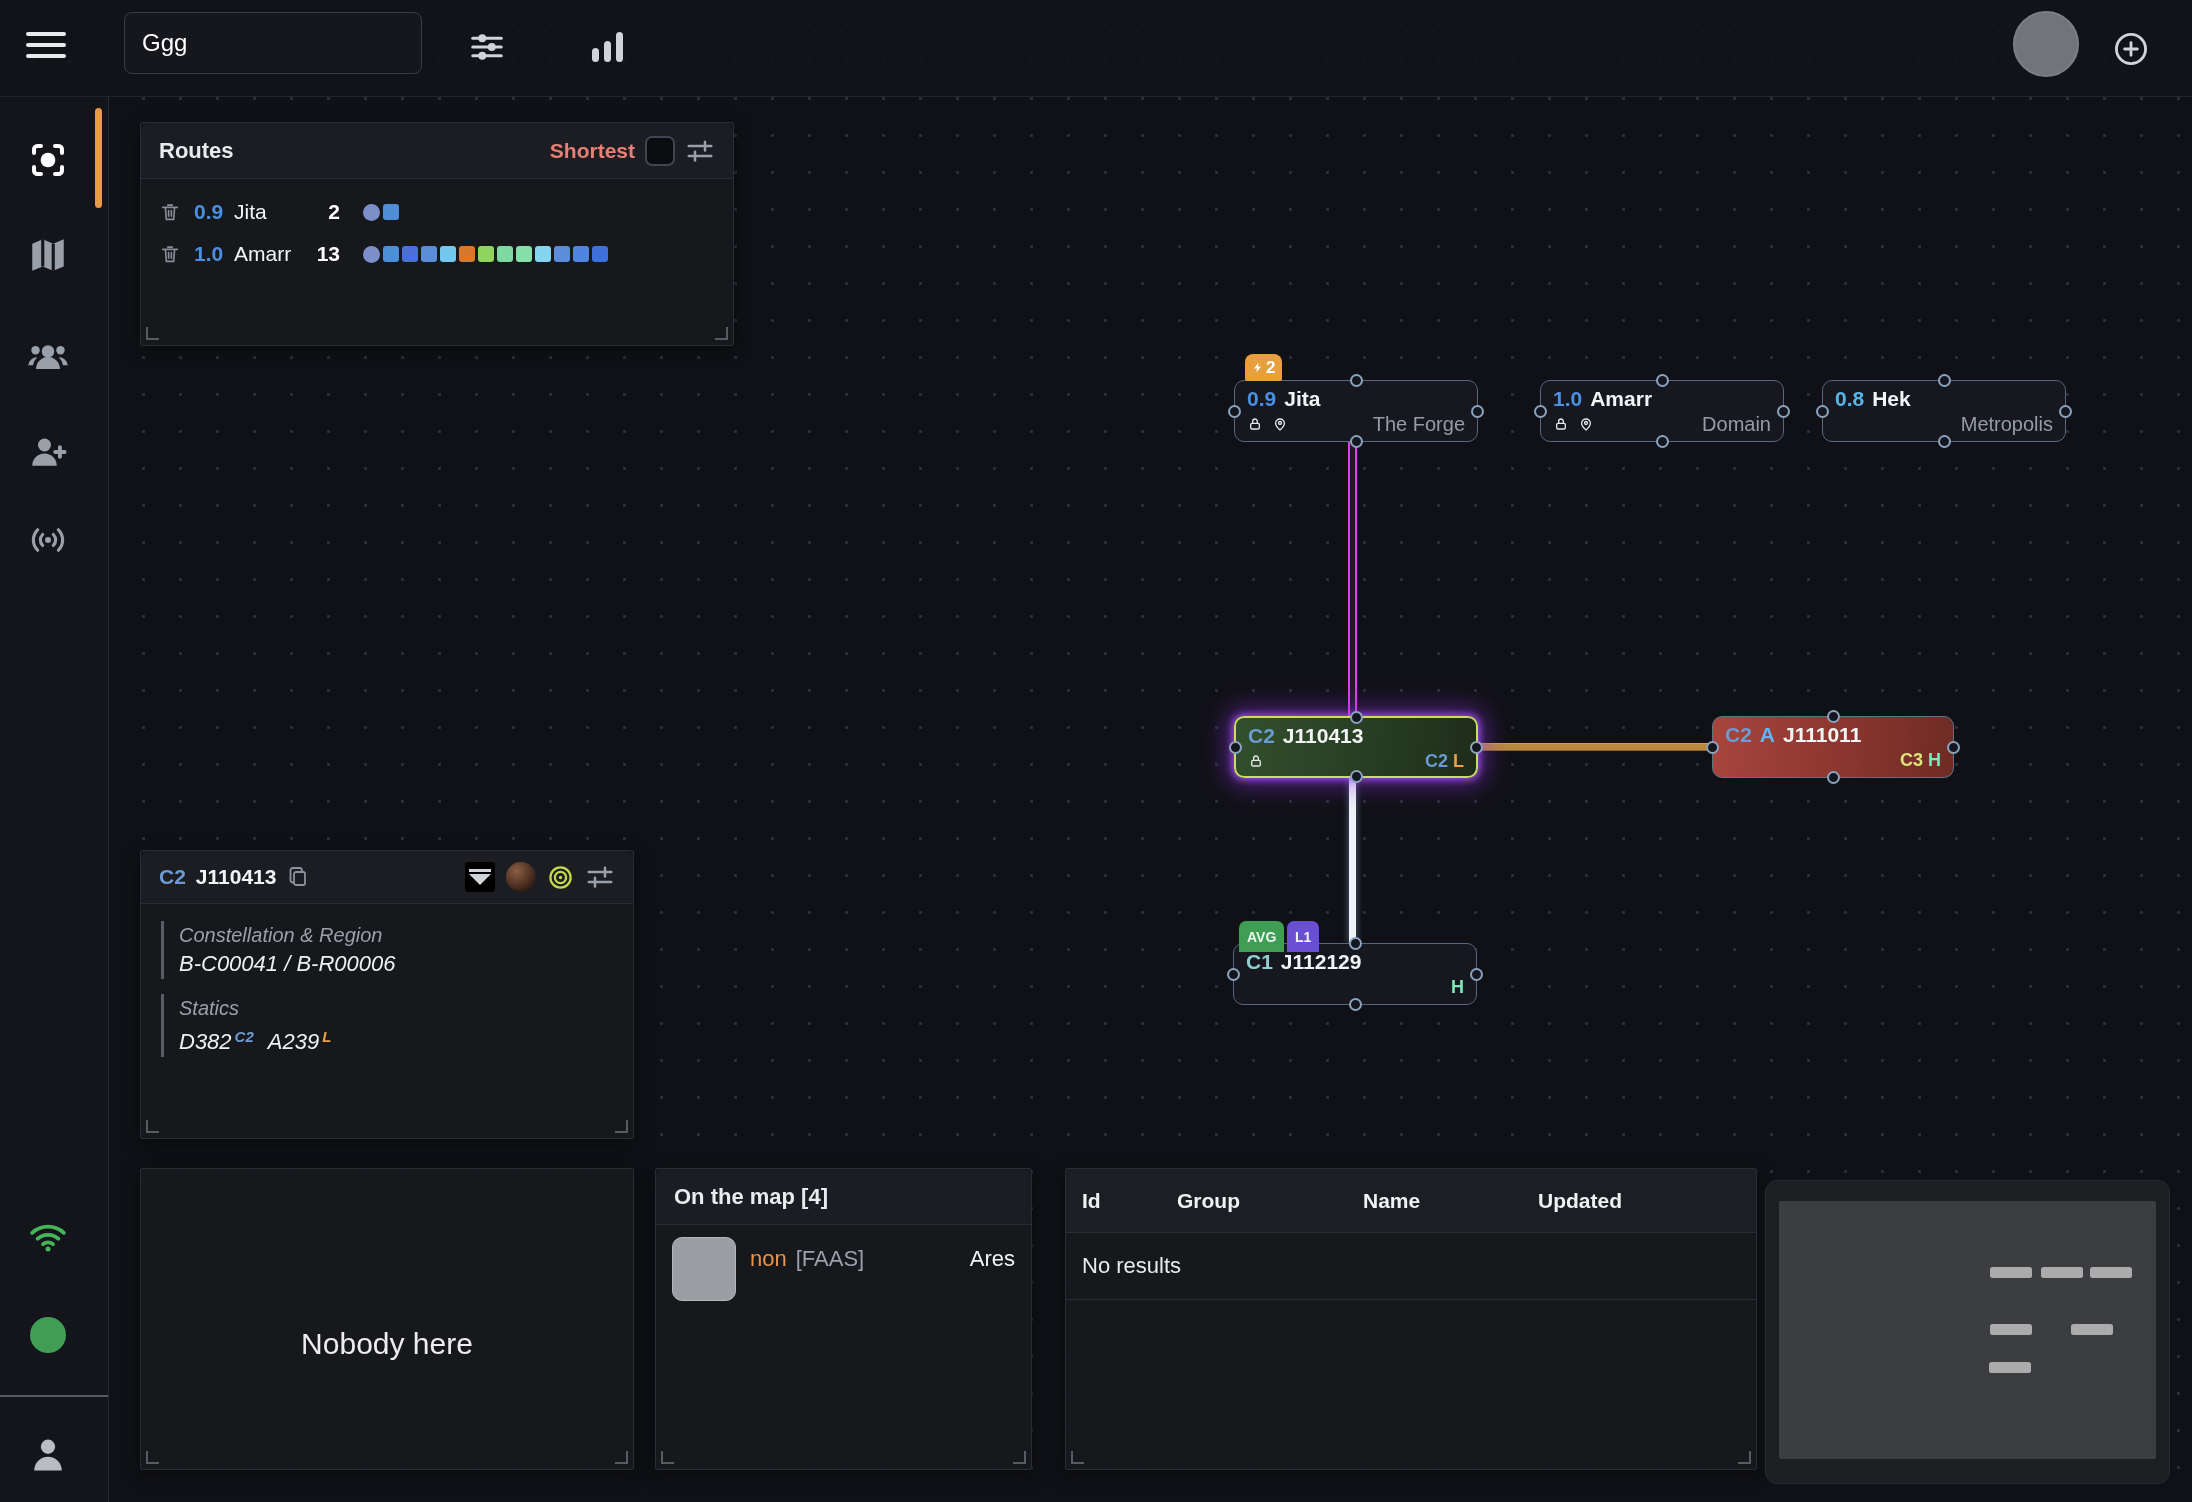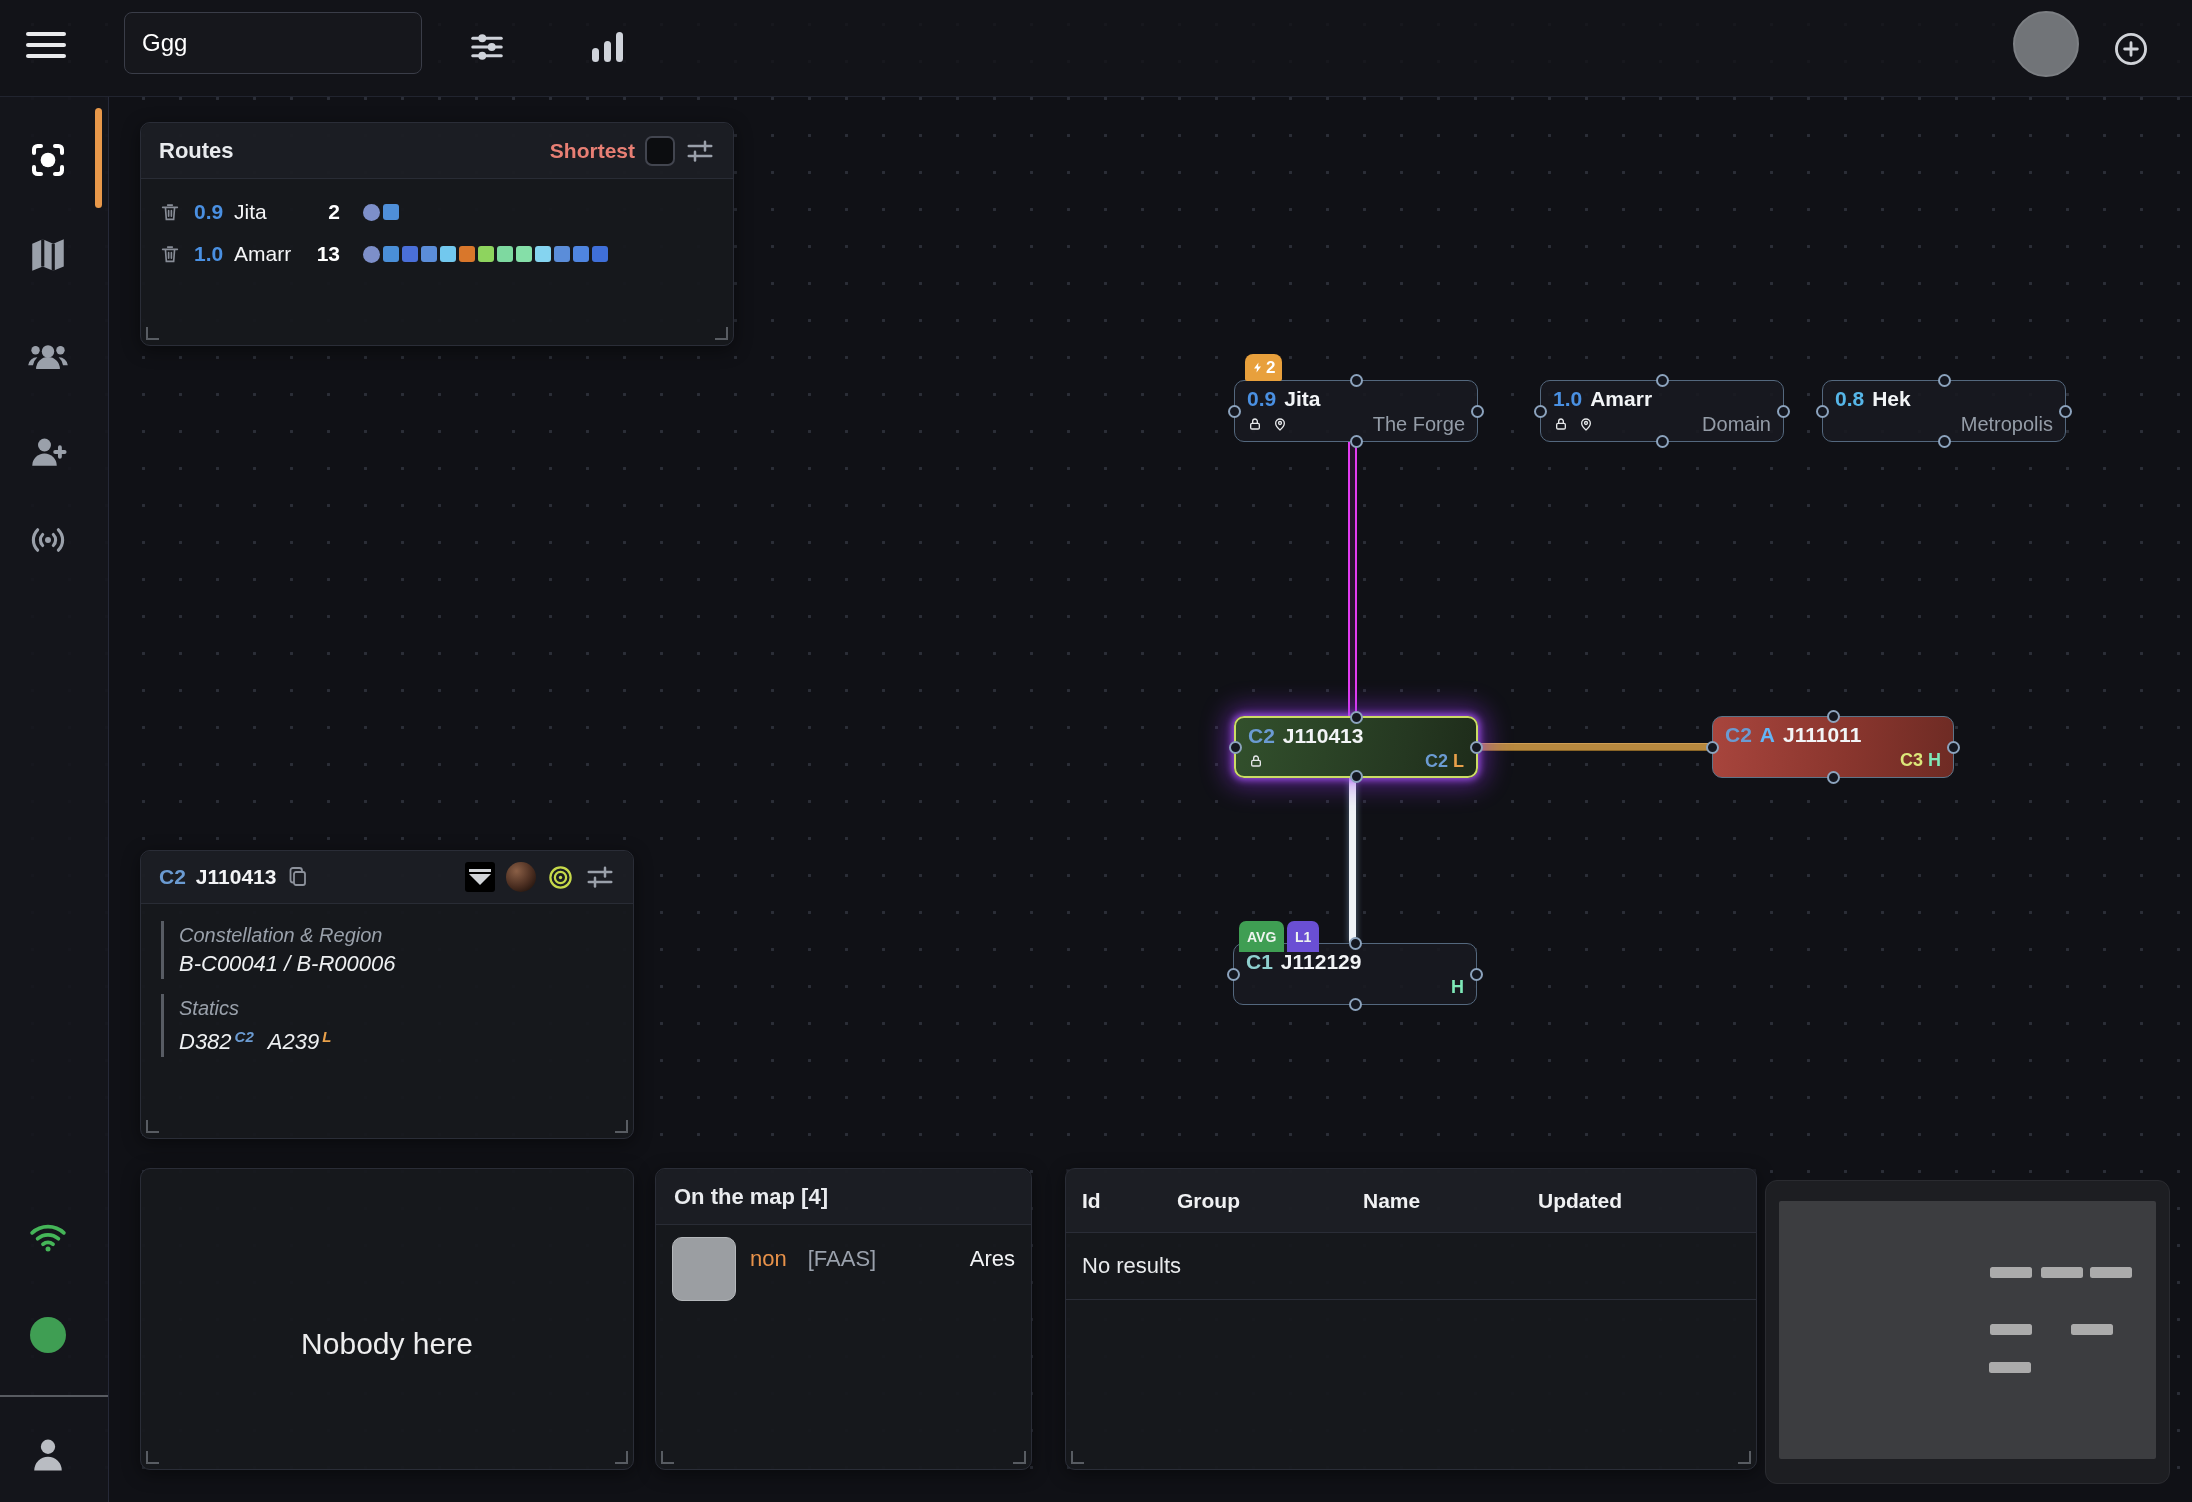--- a/index.html
+++ b/index.html
@@ -33,21 +33,21 @@
     background:rgba(21,22,28,0.92);border-right:1px solid #262938;}
   .side-ind{position:absolute;left:95px;top:12px;width:7px;height:100px;border-radius:4px;}
   .side-btn{position:absolute;left:20px;width:56px;height:56px;background:none;border:none;cursor:pointer;
     display:flex;align-items:center;justify-content:center;}
   .sb-1{top:36px}.sb-2{top:131px}.sb-3{top:233px}.sb-4{top:328px}.sb-5{top:416px}
   .sb-wifi{top:1113px}.sb-dot{top:1211px}.sb-user{top:1331px}
   .side-divider{position:absolute;left:0;top:1299px;width:108px;height:2px;background:#6f737a;opacity:.75;}
   .status-dot{width:36px;height:36px;border-radius:50%;}
 
   
-  .panel{position:absolute;background:rgba(22,24,29,0.94);border:1px solid #2a2d37;border-radius:10px;
+  .panel{position:absolute;background:rgba(22,24,29,0.94);border:1px solid #2a2d37;border-radius:2px;
     z-index:6;box-shadow:0 4px 18px rgba(0,0,0,.45);}
   .p-head{height:55px;display:flex;align-items:center;padding:0 18px;gap:10px;
     border-bottom:1px solid #292c35;background:rgba(32,34,41,0.55);border-radius:10px 10px 0 0;}
   .p-title{font-size:22px;font-weight:600;color:#e9ebee;}
   .rz{position:absolute;width:11px;height:11px;opacity:.5}
   .rz.bl{left:5px;bottom:5px;border-left:2px solid #9aa0a8;border-bottom:2px solid #9aa0a8}
   .rz.br{right:5px;bottom:5px;border-right:2px solid #9aa0a8;border-bottom:2px solid #9aa0a8}
 
   
   .routes{left:140px;top:122px;width:592px;height:222px;}
@@ -116,21 +116,21 @@
 
   
   .local{left:140px;top:1168px;width:492px;height:300px;}
   .eq-icon span{display:block;width:26px;height:3px;background:#cfd3d8;border-radius:1.5px;margin:3.5px 0;}
   .local-empty{position:absolute;left:0;right:0;top:158px;text-align:center;font-size:30px;color:#ededee;}
 
   
   .onmap{left:655px;top:1168px;width:375px;height:300px;}
   .pilot-row{display:flex;align-items:flex-start;padding:12px 16px 0;}
   .portrait{width:64px;height:64px;border-radius:10px;background:#9b9ea2;border:1px solid #b4b7ba;box-sizing:border-box;cursor:pointer;}
-  .pilot-texts{display:flex;align-items:baseline;gap:21px;margin-left:14px;margin-top:9px;flex:1;}
+  .pilot-texts{display:flex;align-items:baseline;gap:9px;margin-left:14px;margin-top:9px;flex:1;}
   .pilot-name{font-size:22px;}
   .pilot-corp{font-size:22px;color:#9aa1ac;}
   .pilot-ship{margin-left:auto;font-size:22px;color:#f2f3f5;}
 
   
   .sigs{left:1065px;top:1168px;width:690px;height:300px;}
   .sigs .p-head{height:58px;}
   .sig-thead{display:flex;align-items:center;height:64px;border-bottom:1px solid #2a2d37;
     background:rgba(34,36,43,0.55);font-size:21px;font-weight:700;color:#f0f1f3;padding:0 0 0 16px;box-sizing:border-box;}
   .sc1{width:95px}.sc2{width:186px}.sc3{width:175px}.sc4{flex:1}

